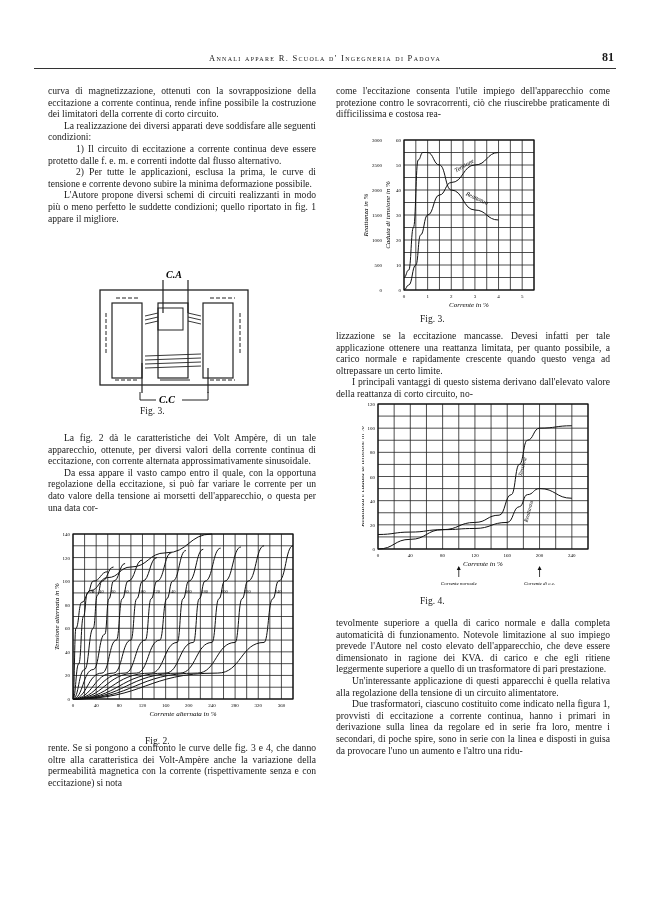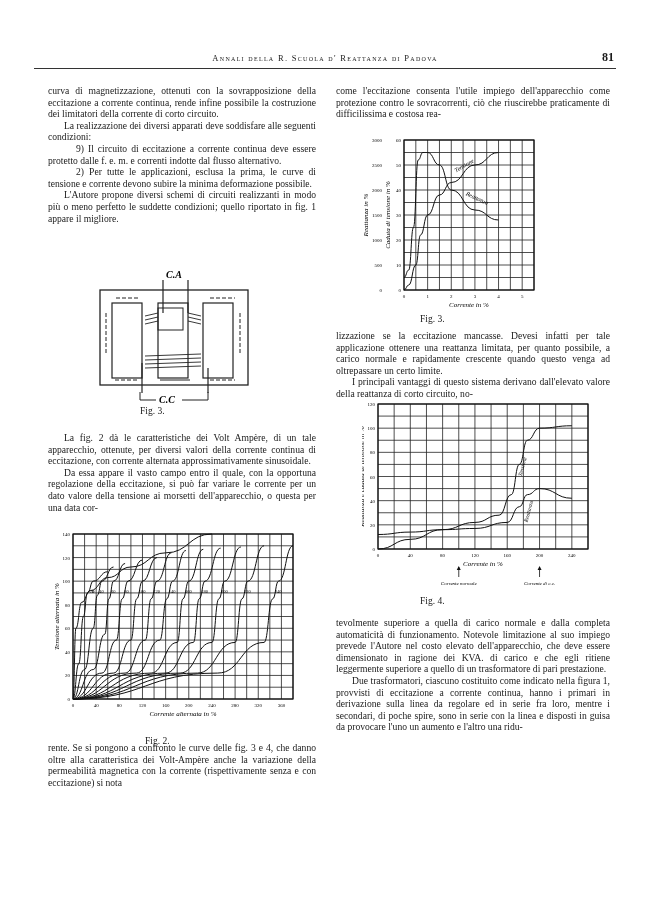--- a/index.html
+++ b/index.html
@@ -15,28 +15,28 @@
   .ind { text-indent: 16px; }
   .ind2 { text-indent: 28px; }
   .caption { position: absolute; font-size: 9.5px; text-align: left; }
   svg { position: absolute; }
   svg text { font-family: "Liberation Serif", serif; }
 </style>
 </head>
 <body>
 
 <div class="header">
-  <div class="title">Annali della R. Scuola d' Reattanza di Padova</div>
+  <div class="title">Annali appare R. Scuola d' Ingegneria di Padova</div>
   <div class="pnum">81</div>
 </div>
 
 <div class="col" style="left:48px; top:85px; width:268px;">
   <p>curva di magnetizzazione, ottenuti con la sovrapposizione della eccitazione a corrente continua, rende infine possibile la costruzione dei limitatori della corrente di corto circuito.</p>
   <p class="ind">La realizzazione dei diversi apparati deve soddisfare alle seguenti condizioni:</p>
-  <p class="ind2">9) Il circuito di eccitazione a corrente continua deve essere protetto dalle f. e. m. e correnti indotte dal flusso alternativo.</p>
+  <p class="ind2">1) Il circuito di eccitazione a corrente continua deve essere protetto dalle f. e. m. e correnti indotte dal flusso alternativo.</p>
   <p class="ind2">2) Per tutte le applicazioni, esclusa la prima, le curve di tensione e corrente devono subire la minima deformazione possibile.</p>
   <p class="ind">L'Autore propone diversi schemi di circuiti realizzanti in modo più o meno perfetto le suddette condizioni; quello riportato in fig. 1 appare il migliore.</p>
 </div>
 
 <svg style="left:90px; top:268px;" width="170" height="125" viewBox="0 0 170 125">
   <text x="76" y="10" font-size="10" font-style="italic" font-weight="bold">C.A</text>
   <line x1="73" y1="12" x2="73" y2="45" stroke="#222" stroke-width="1.2"></line>
   <line x1="98" y1="12" x2="98" y2="45" stroke="#222" stroke-width="1.2"></line>
   <rect x="10" y="22" width="148" height="95" fill="none" stroke="#222" stroke-width="1.3"></rect>
   <rect x="22" y="35" width="30" height="75" fill="none" stroke="#222" stroke-width="1.2"></rect>
@@ -292,14 +292,15 @@
     <path d="M94.76923076923077,170 L96.76923076923077,166 L98.76923076923077,170Z" fill="#111"></path>
     <text x="96.76923076923077" y="185" font-size="5" text-anchor="middle" font-style="italic">Corrente normale</text>
     <line x1="177.53846153846155" y1="177" x2="177.53846153846155" y2="167" stroke="#111" stroke-width="0.8"></line>
     <path d="M175.53846153846155,170 L177.53846153846155,166 L179.53846153846155,170Z" fill="#111"></path>
     <text x="177.53846153846155" y="185" font-size="5" text-anchor="middle" font-style="italic">Corrente di c.c.</text>
   </svg>
 <div class="caption" style="left:420px; top:596px; width:60px;">Fig. 4.</div>
 
 <div class="col" style="left:336px; top:617px; width:274px;">
   <p>tevolmente superiore a quella di carico normale e dalla completa automaticità di funzionamento. Notevole limitazione al suo impiego prevede l'Autore nel costo elevato dell'apparecchio, che deve essere dimensionato in ragione dei KVA. di carico e che egli ritiene leggermente superiore a quello di un trasformatore di pari prestazione.</p>
+  <p class="ind">Un'interessante applicazione di questi apparecchi è quella relativa alla regolazione della tensione di un circuito alimentatore.</p>
   <p class="ind">Due trasformatori, ciascuno costituito come indicato nella figura 1, provvisti di eccitazione a corrente continua, hanno i primari in derivazione sulla linea da regolare ed in serie fra loro, mentre i secondari, di poche spire, sono in serie con la linea e disposti in guisa da provocare l'uno un aumento e l'altro una ridu-</p>
 </div>
 
 </body></html>

